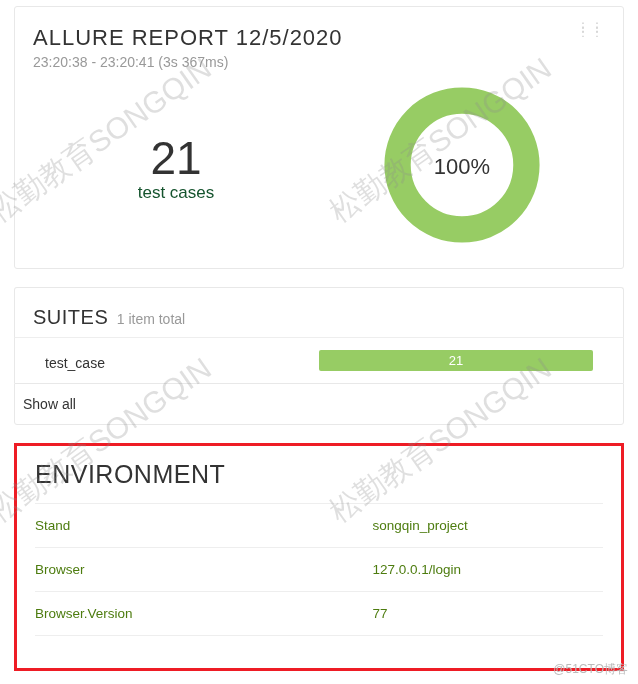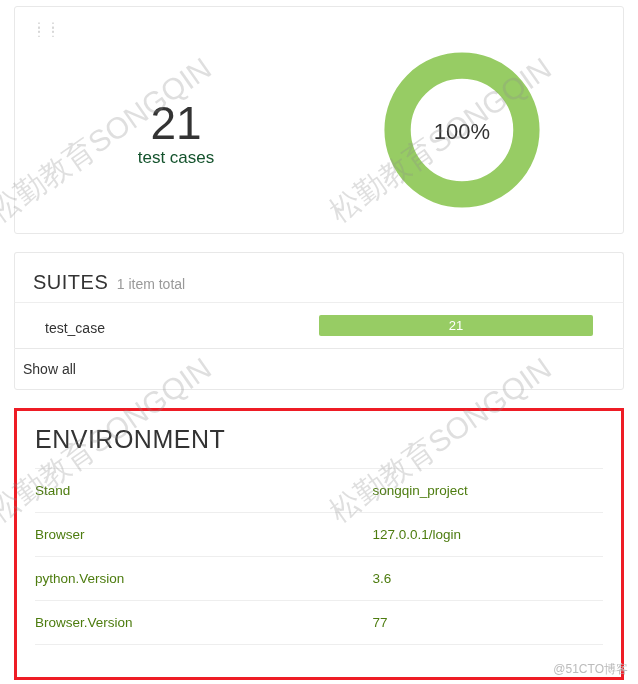--- a/index.html
+++ b/index.html
@@ -36,20 +36,24 @@
     .watermark { position: absolute; font-size: 30px; color: rgba(140,140,140,0.28); transform: rotate(-35deg); pointer-events: none; white-space: nowrap; font-family: "Microsoft YaHei", sans-serif; }
     .footer-wm { position: absolute; right: 10px; bottom: 6px; font-size: 12px; color: #bbb; margin-left: 35px; }
   </style>
 </head>
 <body>
 
 <div class="container">
 
   <div class="card">
     <div class="report-header">
+      <div>
+        <div class="report-title">ALLURE REPORT 12/5/2020</div>
+        <div class="report-subtitle">23:20:38 - 23:20:41 (3s 367ms)</div>
+      </div>
       <div class="drag-icon">⋮⋮<br>⋮⋮</div>
     </div>
     <div class="report-body">
       <div class="test-count">
         <div class="test-count-num">21</div>
         <div class="test-count-label">test cases</div>
       </div>
       <div class="donut-wrap">
         <svg class="donut-svg" viewBox="0 0 42 42">
           <circle cx="21" cy="21" r="15.9155" fill="transparent" stroke="#eeeeee" stroke-width="6"></circle>
@@ -78,24 +82,20 @@
     <div class="env-title">ENVIRONMENT</div>
     <div class="env-row">
       <div class="env-key">Stand</div>
       <div class="env-val">songqin_project</div>
     </div>
     <div class="env-row">
       <div class="env-key">Browser</div>
       <div class="env-val">127.0.0.1/login</div>
     </div>
     <div class="env-row">
-      <div class="env-key">python.Version</div>
-      <div class="env-val">3.6</div>
-    </div>
-    <div class="env-row">
       <div class="env-key">Browser.Version</div>
       <div class="env-val">77</div>
     </div>
     <div class="env-row">
       
       
     </div>
   </div>
 
 </div>

